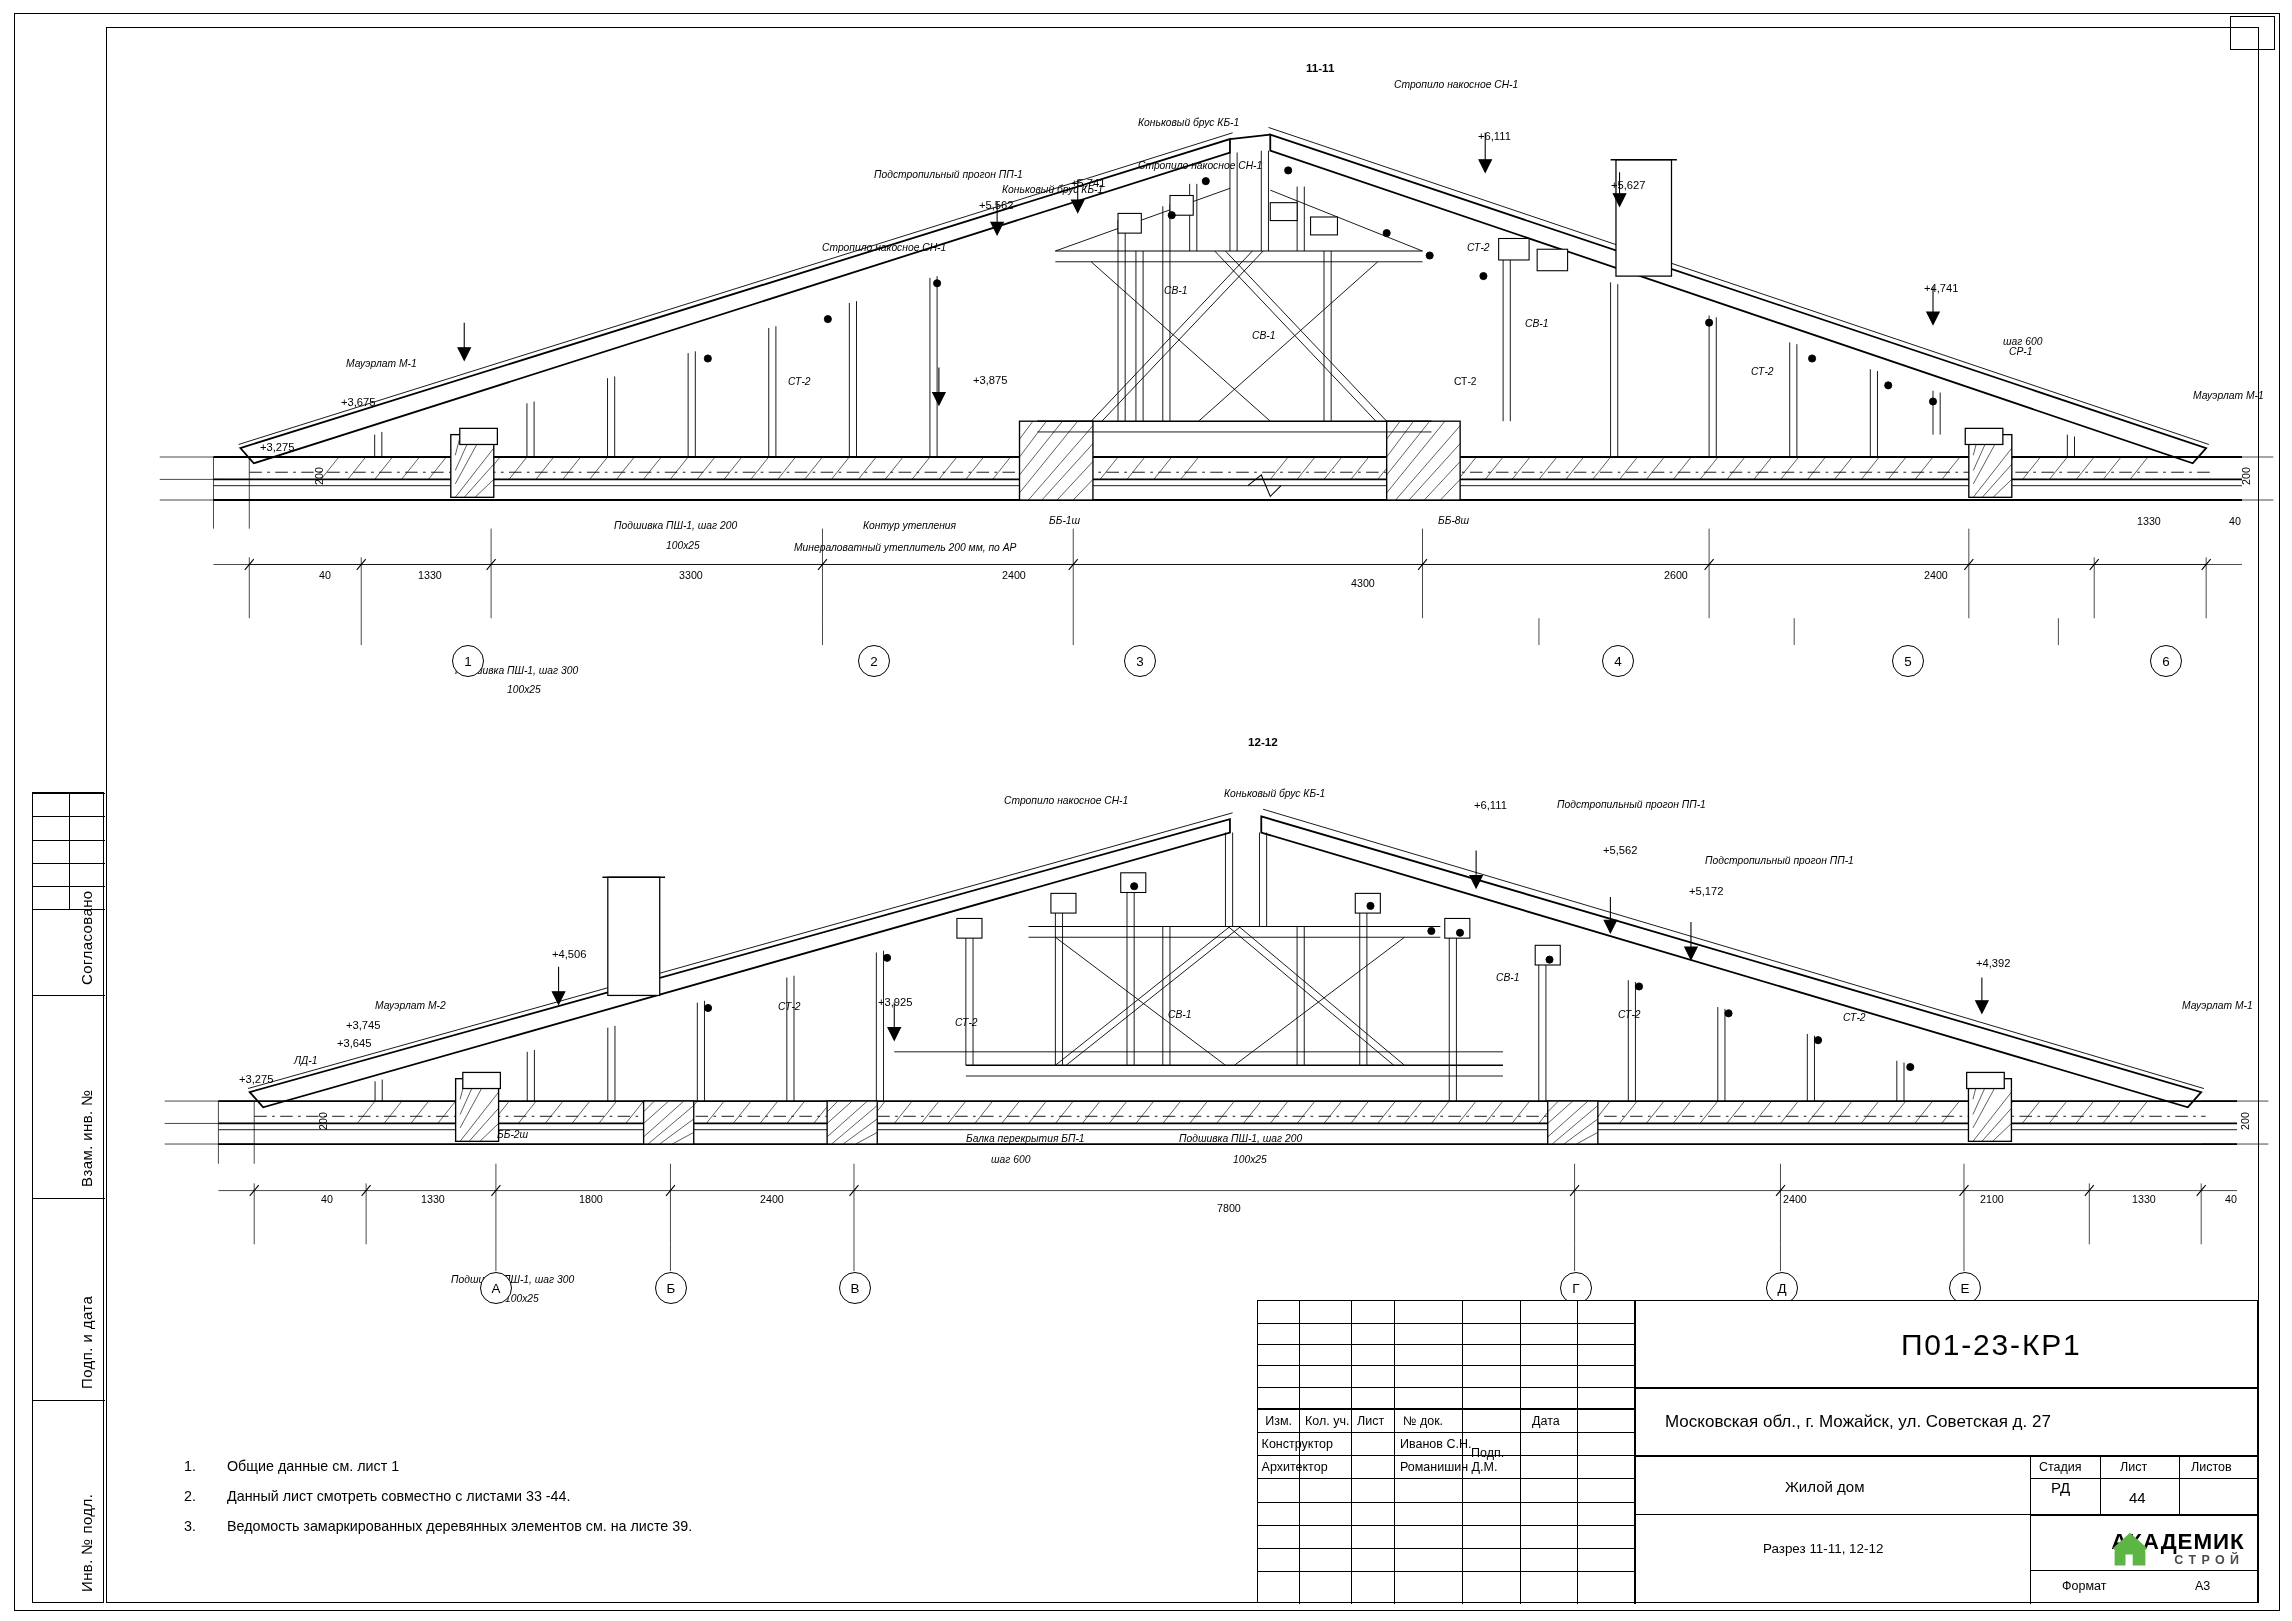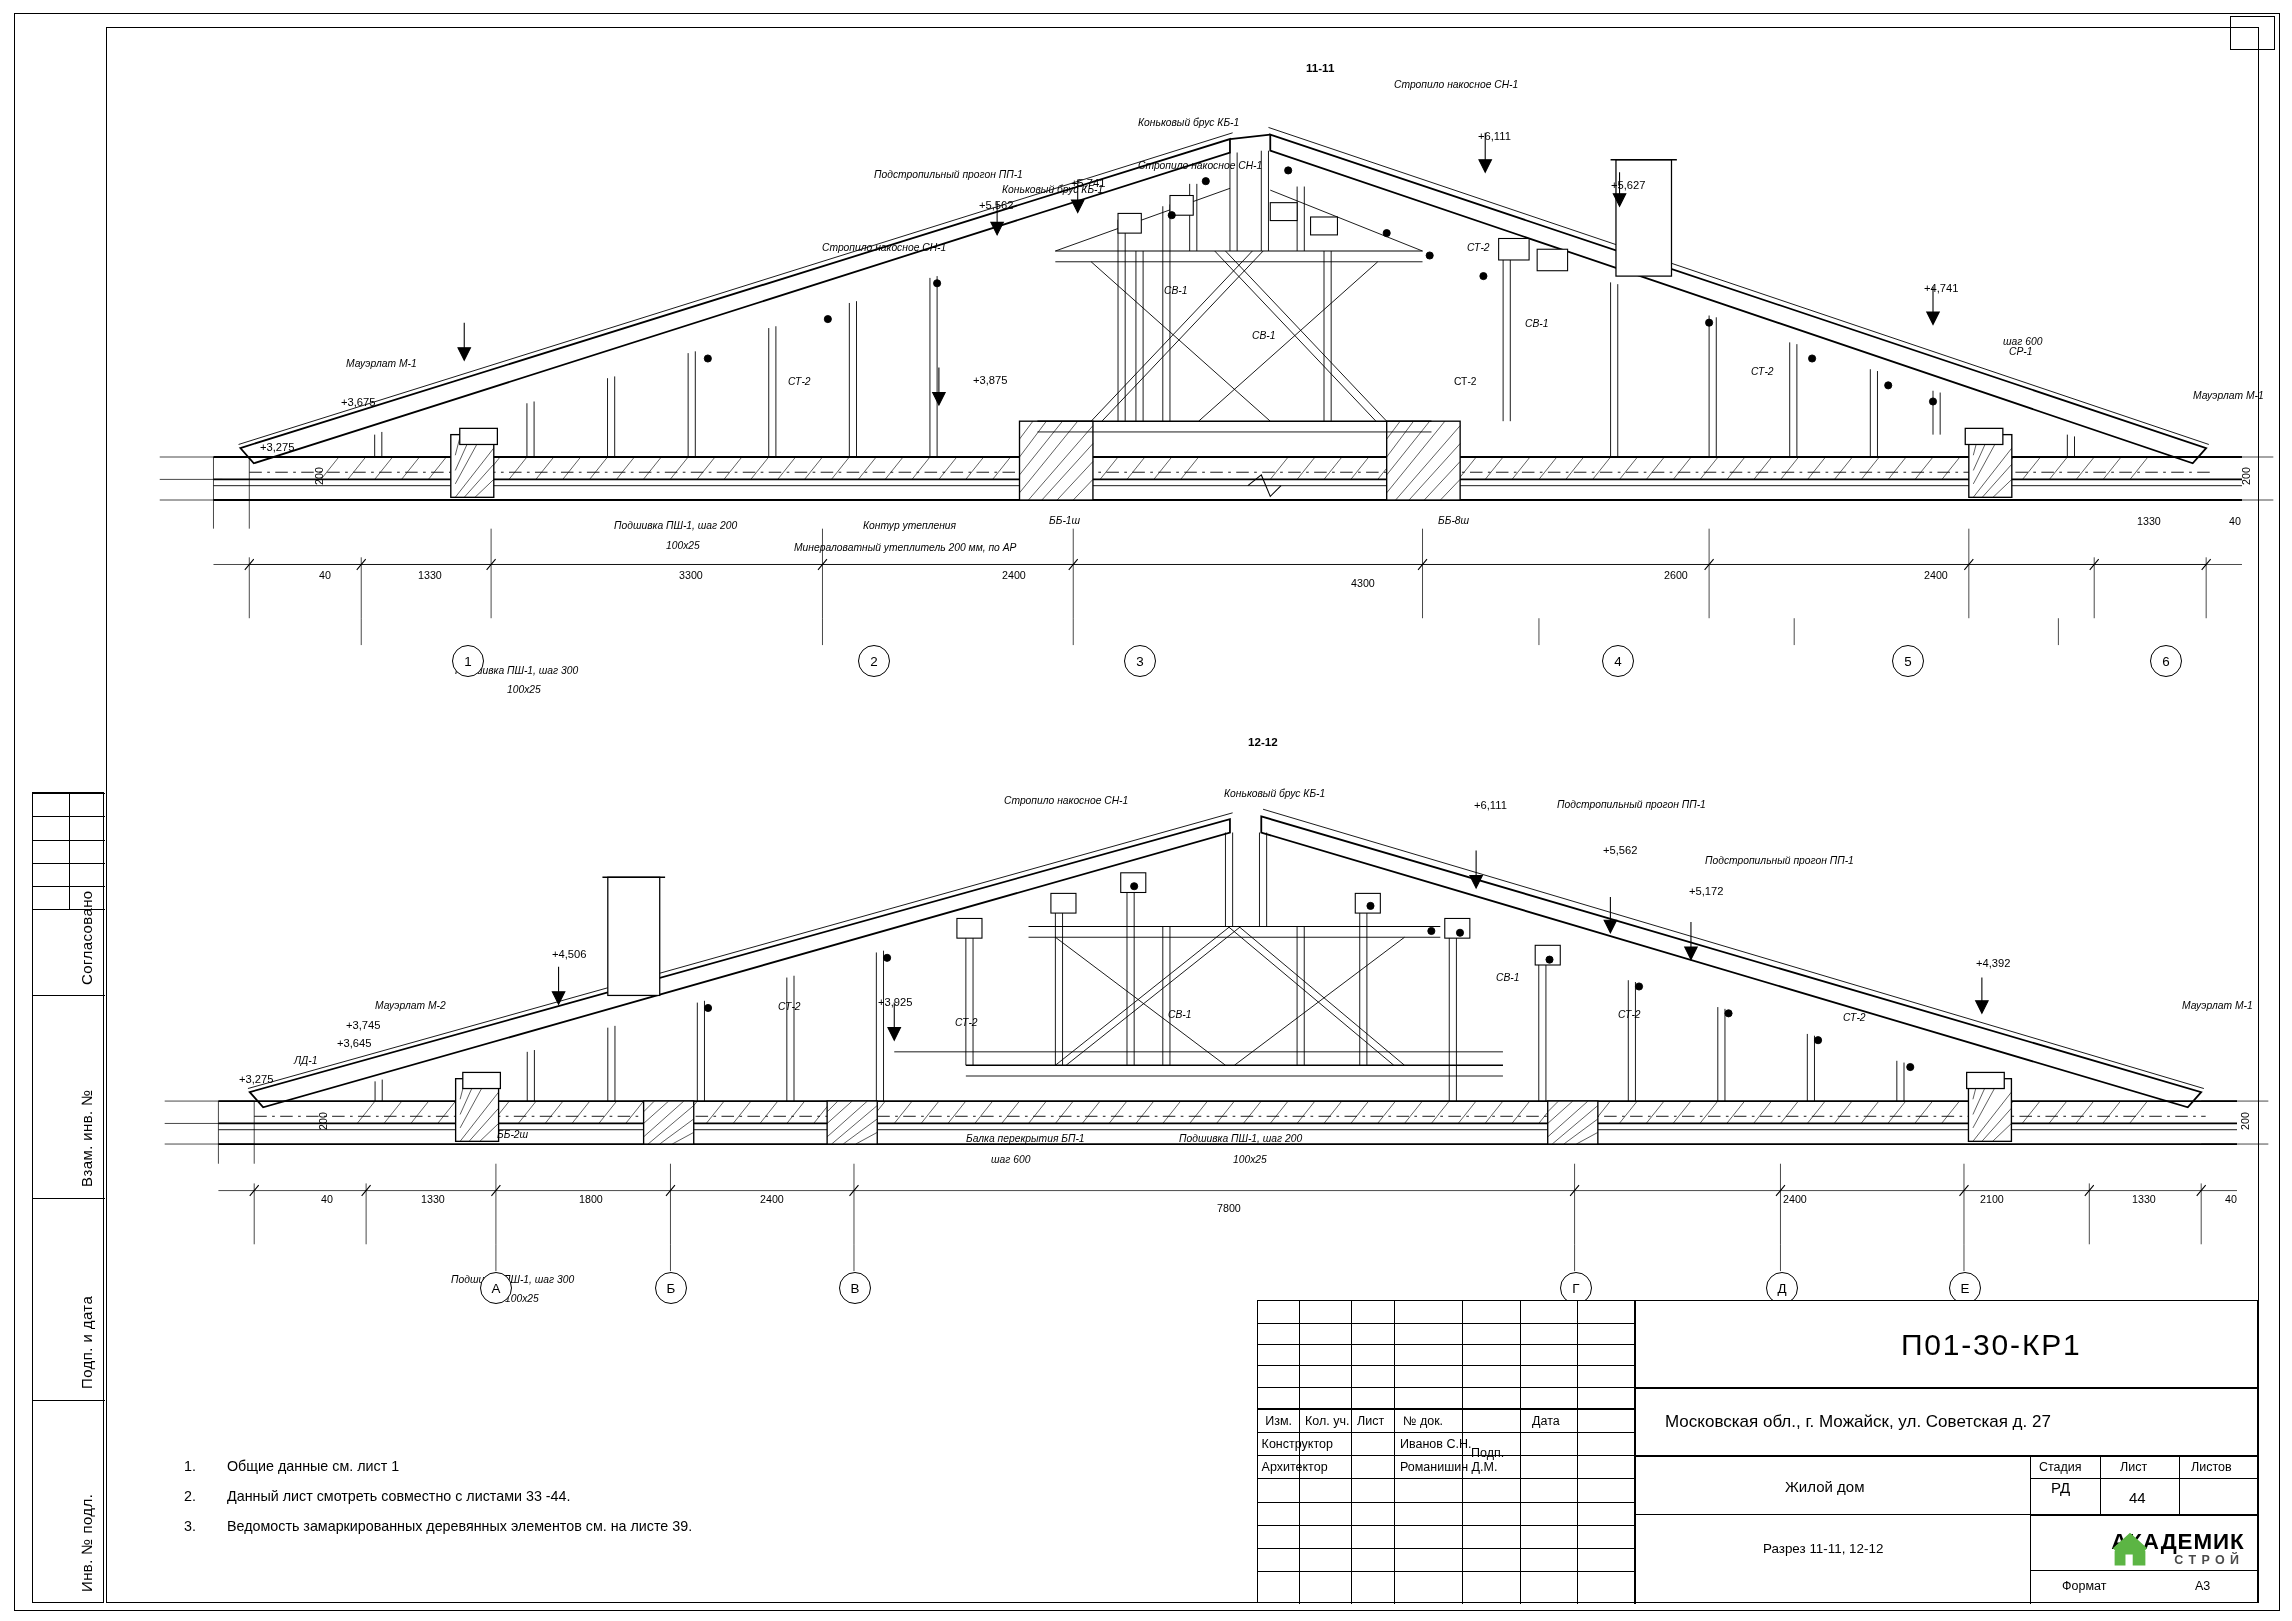--- a/index.html
+++ b/index.html
@@ -509,21 +509,21 @@
     <div class="ln hb" style="left:376px;top:86px;width:625px"></div>
     <div class="ln hb" style="left:376px;top:154px;width:625px"></div>
     <div class="ln h" style="left:772px;top:177px;width:229px"></div>
     <div class="ln hb" style="left:772px;top:213px;width:229px"></div>
     <div class="ln h" style="left:376px;top:213px;width:396px"></div>
     <div class="ln v" style="left:772px;top:154px;height:149px"></div>
     <div class="ln v" style="left:842px;top:154px;height:59px"></div>
     <div class="ln v" style="left:921px;top:154px;height:59px"></div>
     <div class="ln h" style="left:772px;top:269px;width:229px"></div>
 
-    <div class="code" style="left:643px;top:27px;">П01-30-КР1</div>
+    <div class="code" style="left:643px;top:27px;">П01-23-КР1</div>
     <div class="addr" style="left:407px;top:111px;">Московская обл., г. Можайск, ул. Советская д. 27</div>
 
     <div class="tbtxt" style="left:7.2px;top:113px;">Изм.</div>
     <div class="tbtxt" style="left:47px;top:113px;">Кол. уч.</div>
     <div class="tbtxt" style="left:99px;top:113px;">Лист</div>
     <div class="tbtxt" style="left:145px;top:113px;">№ док.</div>
     <div class="tbtxt" style="left:213px;top:113px;margin-top:32px;">Подп.</div>
     <div class="tbtxt" style="left:274px;top:113px;">Дата</div>
 
     <div class="tbtxt" style="left:3.6px;top:136px;">Конструктор</div>

